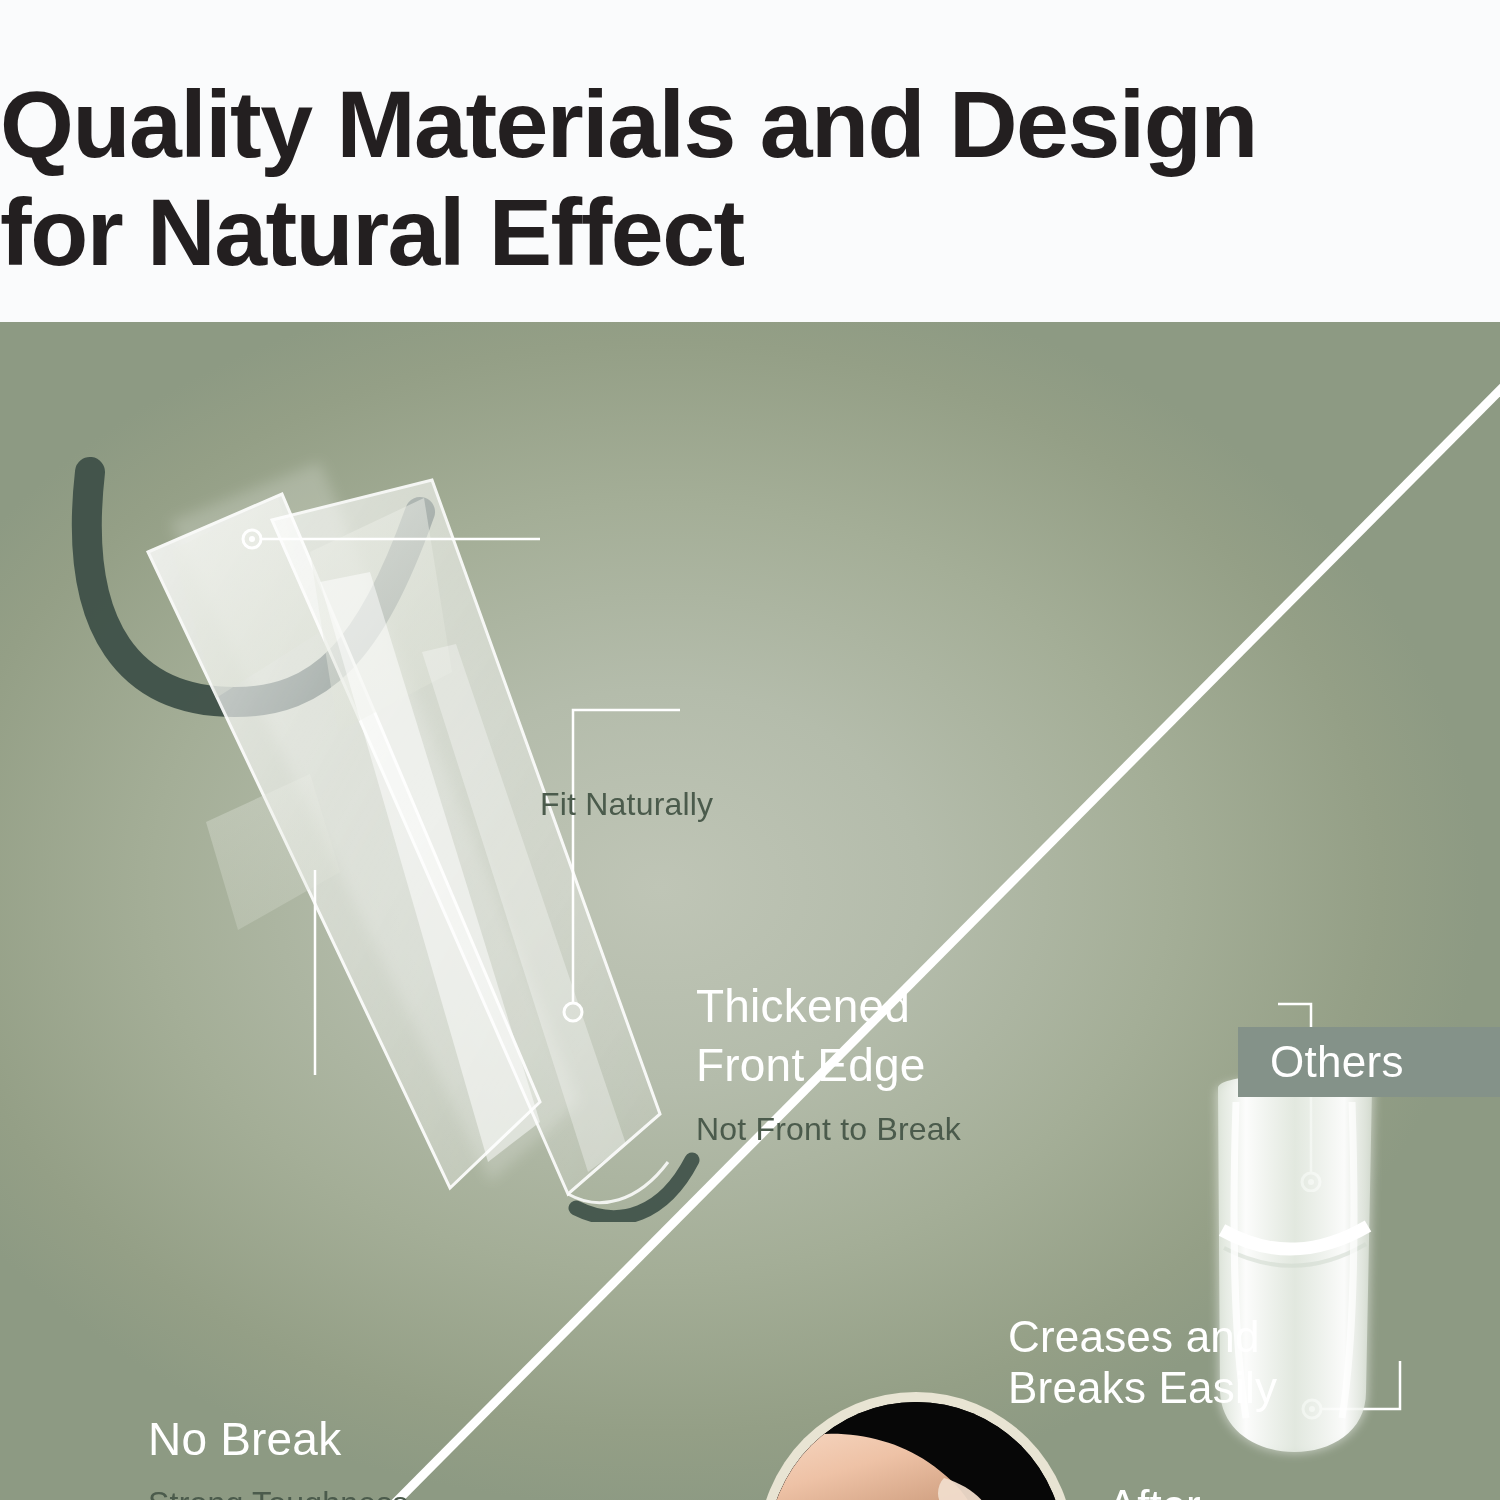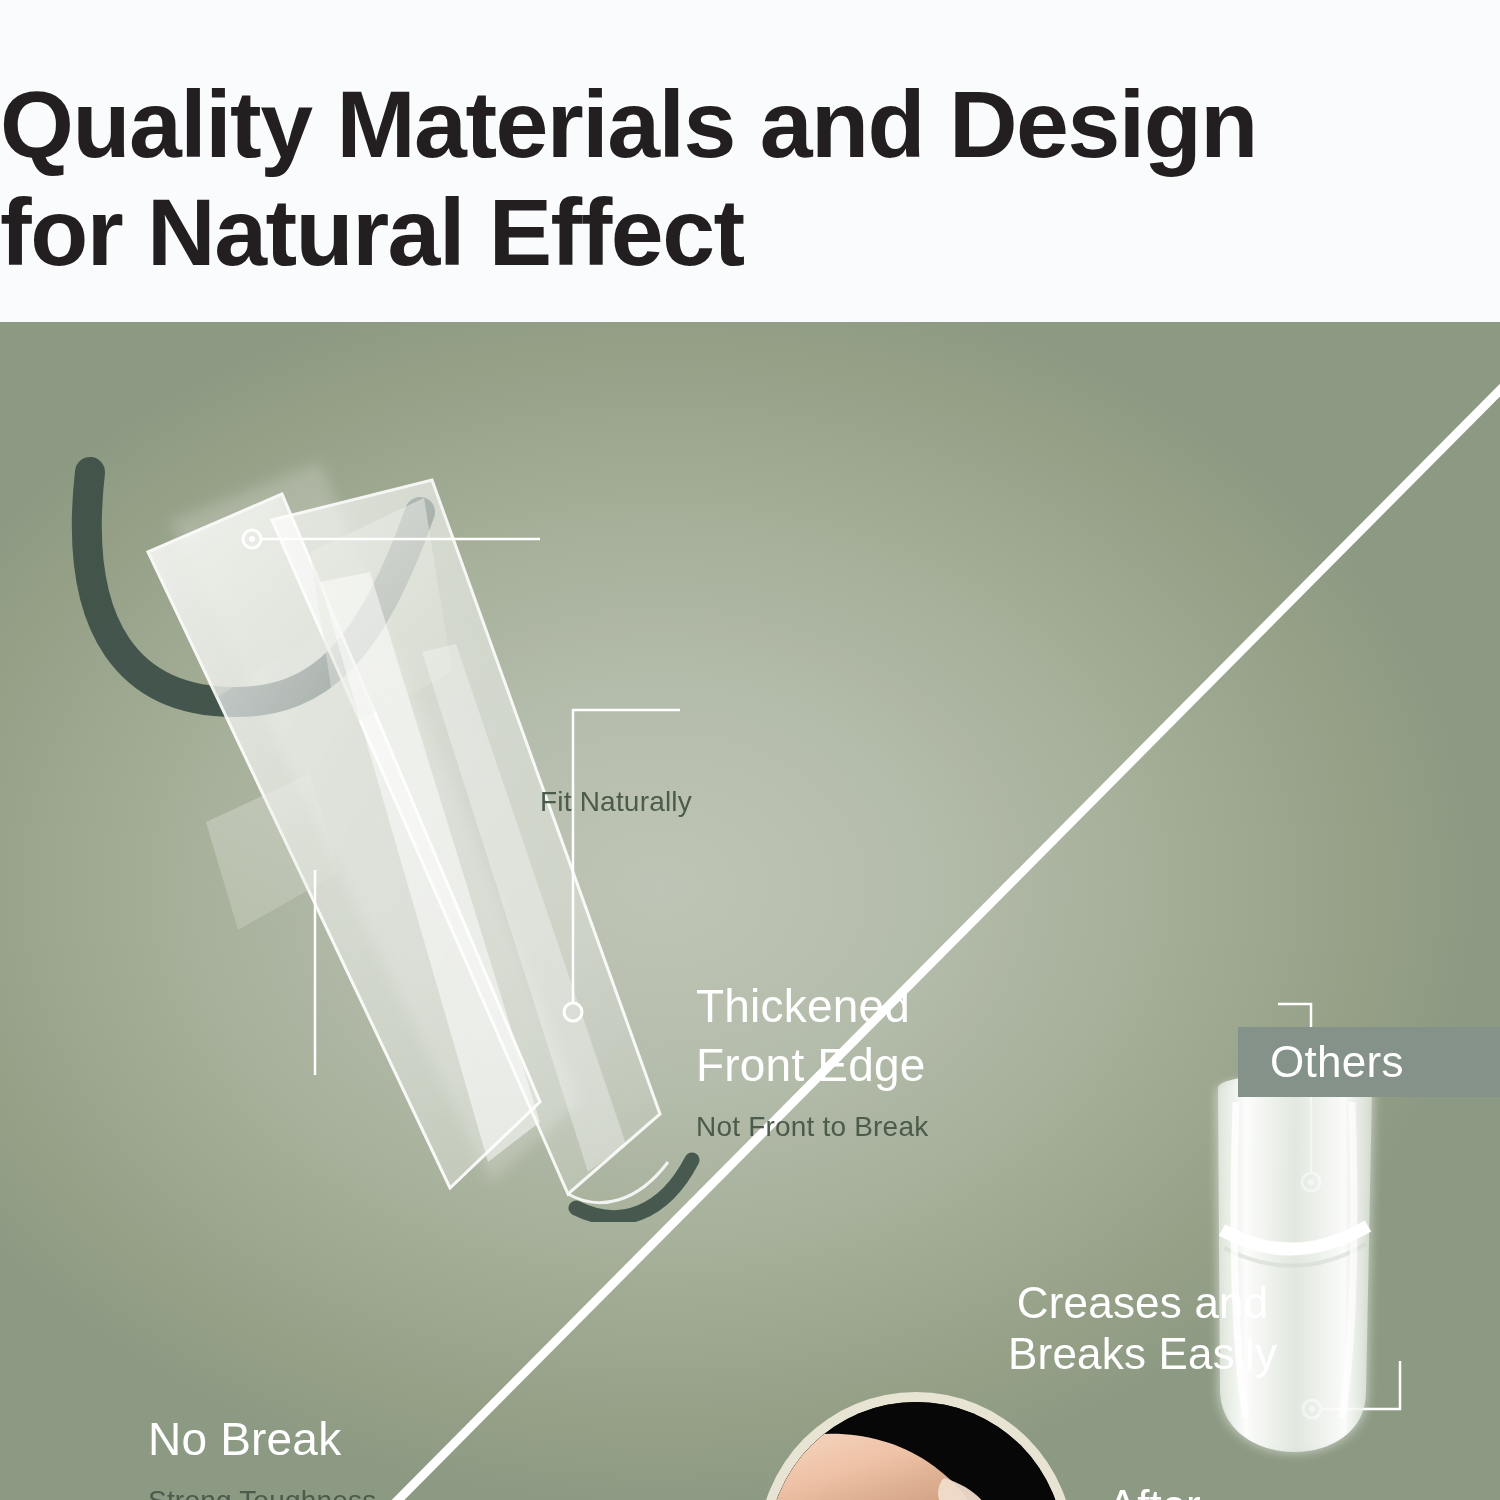--- a/index.html
+++ b/index.html
@@ -95,32 +95,32 @@
   .callout .headline {
     color: #ffffff;
     font-size: 46px;
     line-height: 1.28;
     font-weight: 400;
     letter-spacing: 0.2px;
     white-space: pre-line;
   }
   .callout .subline {
     color: #4b5b4c;
-    font-size: 28px;
+    font-size: 32px;
     line-height: 1.3;
     font-weight: 400;
     letter-spacing: 0.2px;
     margin-top: 14px;
     white-space: pre-line;
   }
 
   #callout-matte { left: 540px; top: 448px; }
   #callout-thick { left: 688px; top: 655px; margin-left: 8px; }
   #callout-nocrease { left: 148px; top: 1088px; }
-  #callout-creases { left: 1008px; top: 955px; text-align: center; }
+  #callout-creases { left: 1008px; top: 989px; }
 
   #callout-creases .headline {
     font-size: 44px;
     line-height: 1.16;
   }
 
   .plain-label {
     position: absolute;
     color: #ffffff;
     font-size: 44px;

